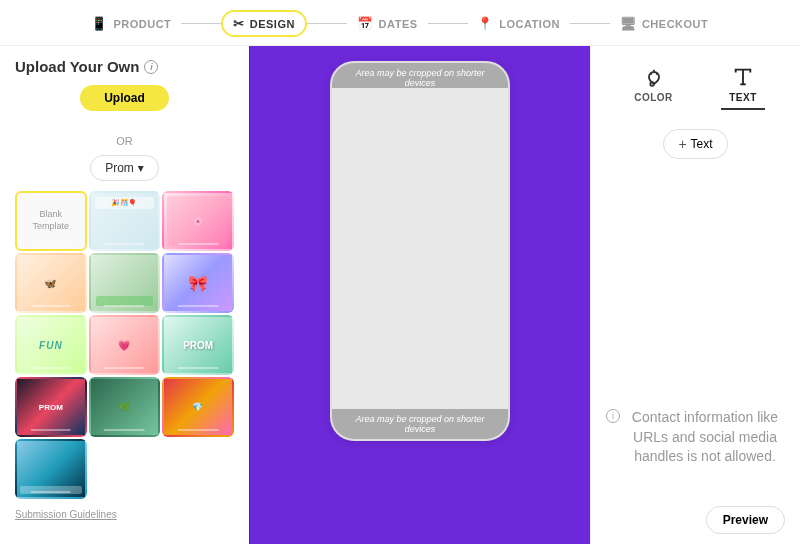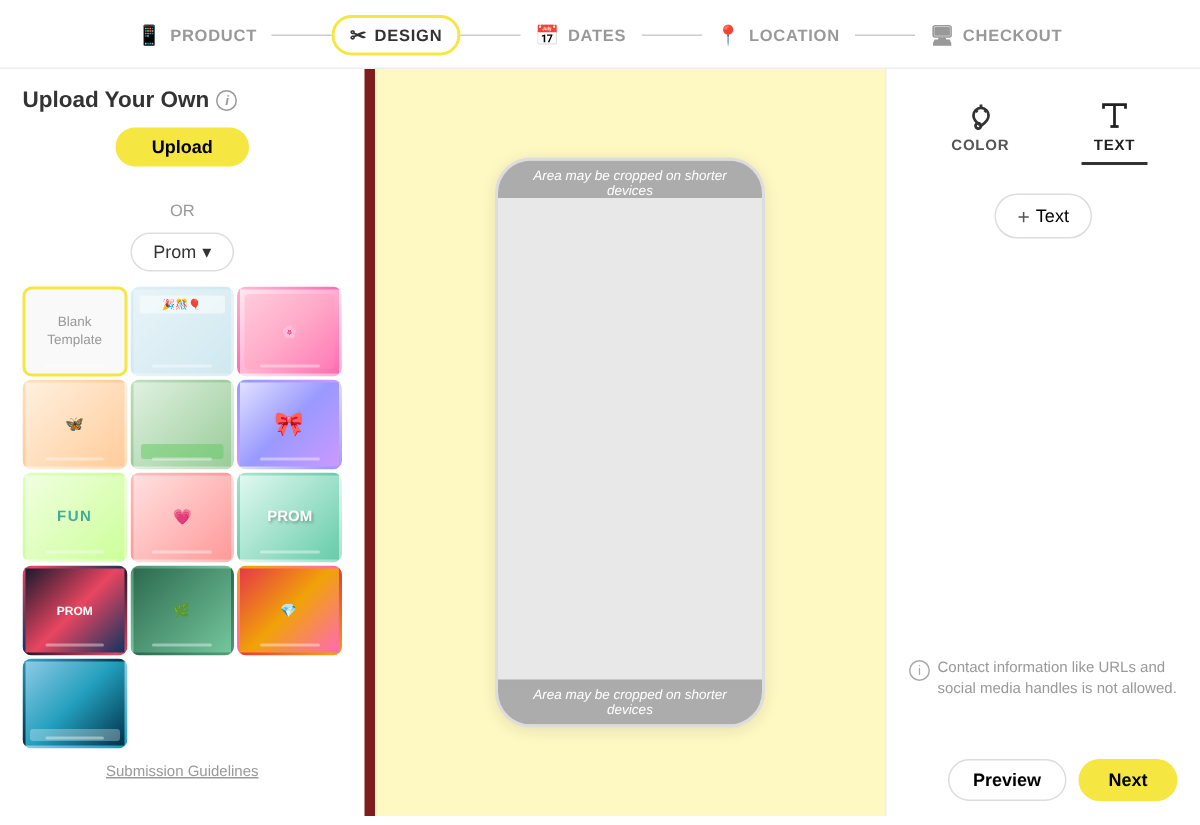--- a/index.html
+++ b/index.html
@@ -50,21 +50,21 @@
     
     .main {
       display: flex;
       height: calc(550px - 52px);
     }
 
     
     .left-panel {
       width: 250px;
       padding: 12px 15px;
-      border-right: 7px solid #7f1d1d;
+      border-right: 1px solid #7f1d1d;
       overflow-y: auto;
       flex-shrink: 0;
     }
     .upload-title {
       font-size: 15px;
       font-weight: 700;
       display: flex;
       align-items: center;
       gap: 5px;
       margin-bottom: 10px;
@@ -163,37 +163,35 @@
       bottom: 4px;
       left: 50%;
       transform: translateX(-50%);
       width: 60%;
       height: 2px;
       background: rgba(255,255,255,0.4);
       border-radius: 1px;
     }
 
     .submission-link {
-      text-align: center;
       color: #999;
       font-size: 10px;
       margin-top: 10px;
       cursor: pointer;
       text-decoration: underline;
     }
 
     
     .center-panel {
       flex: 1;
       display: flex;
       flex-direction: column;
       align-items: center;
-      justify-content: center;
       padding: 15px;
-      background: #fef9c3;
+      background: #6d28d9;
       text-decoration: underline;
     }
 
     .phone-mockup {
       width: 180px;
       height: 380px;
       border-radius: 24px;
       border: 2px solid #ddd;
       background: #f0f0f0;
       position: relative;
@@ -305,23 +303,24 @@
       border: 1.5px solid #aaa;
       display: flex;
       align-items: center;
       justify-content: center;
       font-size: 9px;
       color: #aaa;
       flex-shrink: 0;
       margin-top: 1px;
     }
     .info-note {
-      font-size: 10px;
+      font-size: 14px;
       color: #999;
       line-height: 1.4;
+      text-align: center;
     }
 
     .bottom-buttons {
       display: flex;
       gap: 8px;
       justify-content: flex-end;
       margin-top: 39px;
     }
     .preview-btn {
       border: 1px solid #ddd;
@@ -415,21 +414,21 @@
 
       <div class="template-item t4">
         <div style="position:absolute;bottom:5px;left:5px;right:5px;height:10px;background:rgba(100,200,100,0.5);border-radius:2px;"></div>
       </div>
 
       <div class="template-item t5">
         <div style="position:absolute;top:50%;left:50%;transform:translate(-50%,-50%);font-size:16px;">🎀</div>
       </div>
 
       <div class="template-item t6">
-        <div style="position:absolute;top:50%;left:50%;transform:translate(-50%,-50%);font-size:10px;color:#4a9;font-weight:bold;letter-spacing:1px;">FUN</div>
+        <div style="position:absolute;top:50%;left:50%;transform:translate(-50%,-50%);font-size:10px;color:#4a9;font-weight:bold;letter-spacing:1px;font-style:italic;">FUN</div>
       </div>
 
       <div class="template-item t7">
         <div style="position:absolute;top:50%;left:50%;transform:translate(-50%,-50%);font-size:10px;">💗</div>
       </div>
 
       <div class="template-item t8">
         <div style="position:absolute;top:50%;left:50%;transform:translate(-50%,-50%);font-size:10px;color:#fff;font-weight:bold;text-shadow:1px 1px 2px rgba(0,0,0,0.3);">PROM</div>
       </div>
 
@@ -492,18 +491,17 @@
       <span> Text</span>
     </button>
 
     <div class="right-bottom">
       <div class="info-dot">
         <div class="info-dot-icon">i</div>
         <span class="info-note">Contact information like URLs and social media handles is not allowed.</span>
       </div>
       <div class="bottom-buttons">
         <button class="preview-btn">Preview</button>
-        <button class="next-btn">Next</button>
       </div>
     </div>
   </div>
 
 </div>
 
 </body></html>

